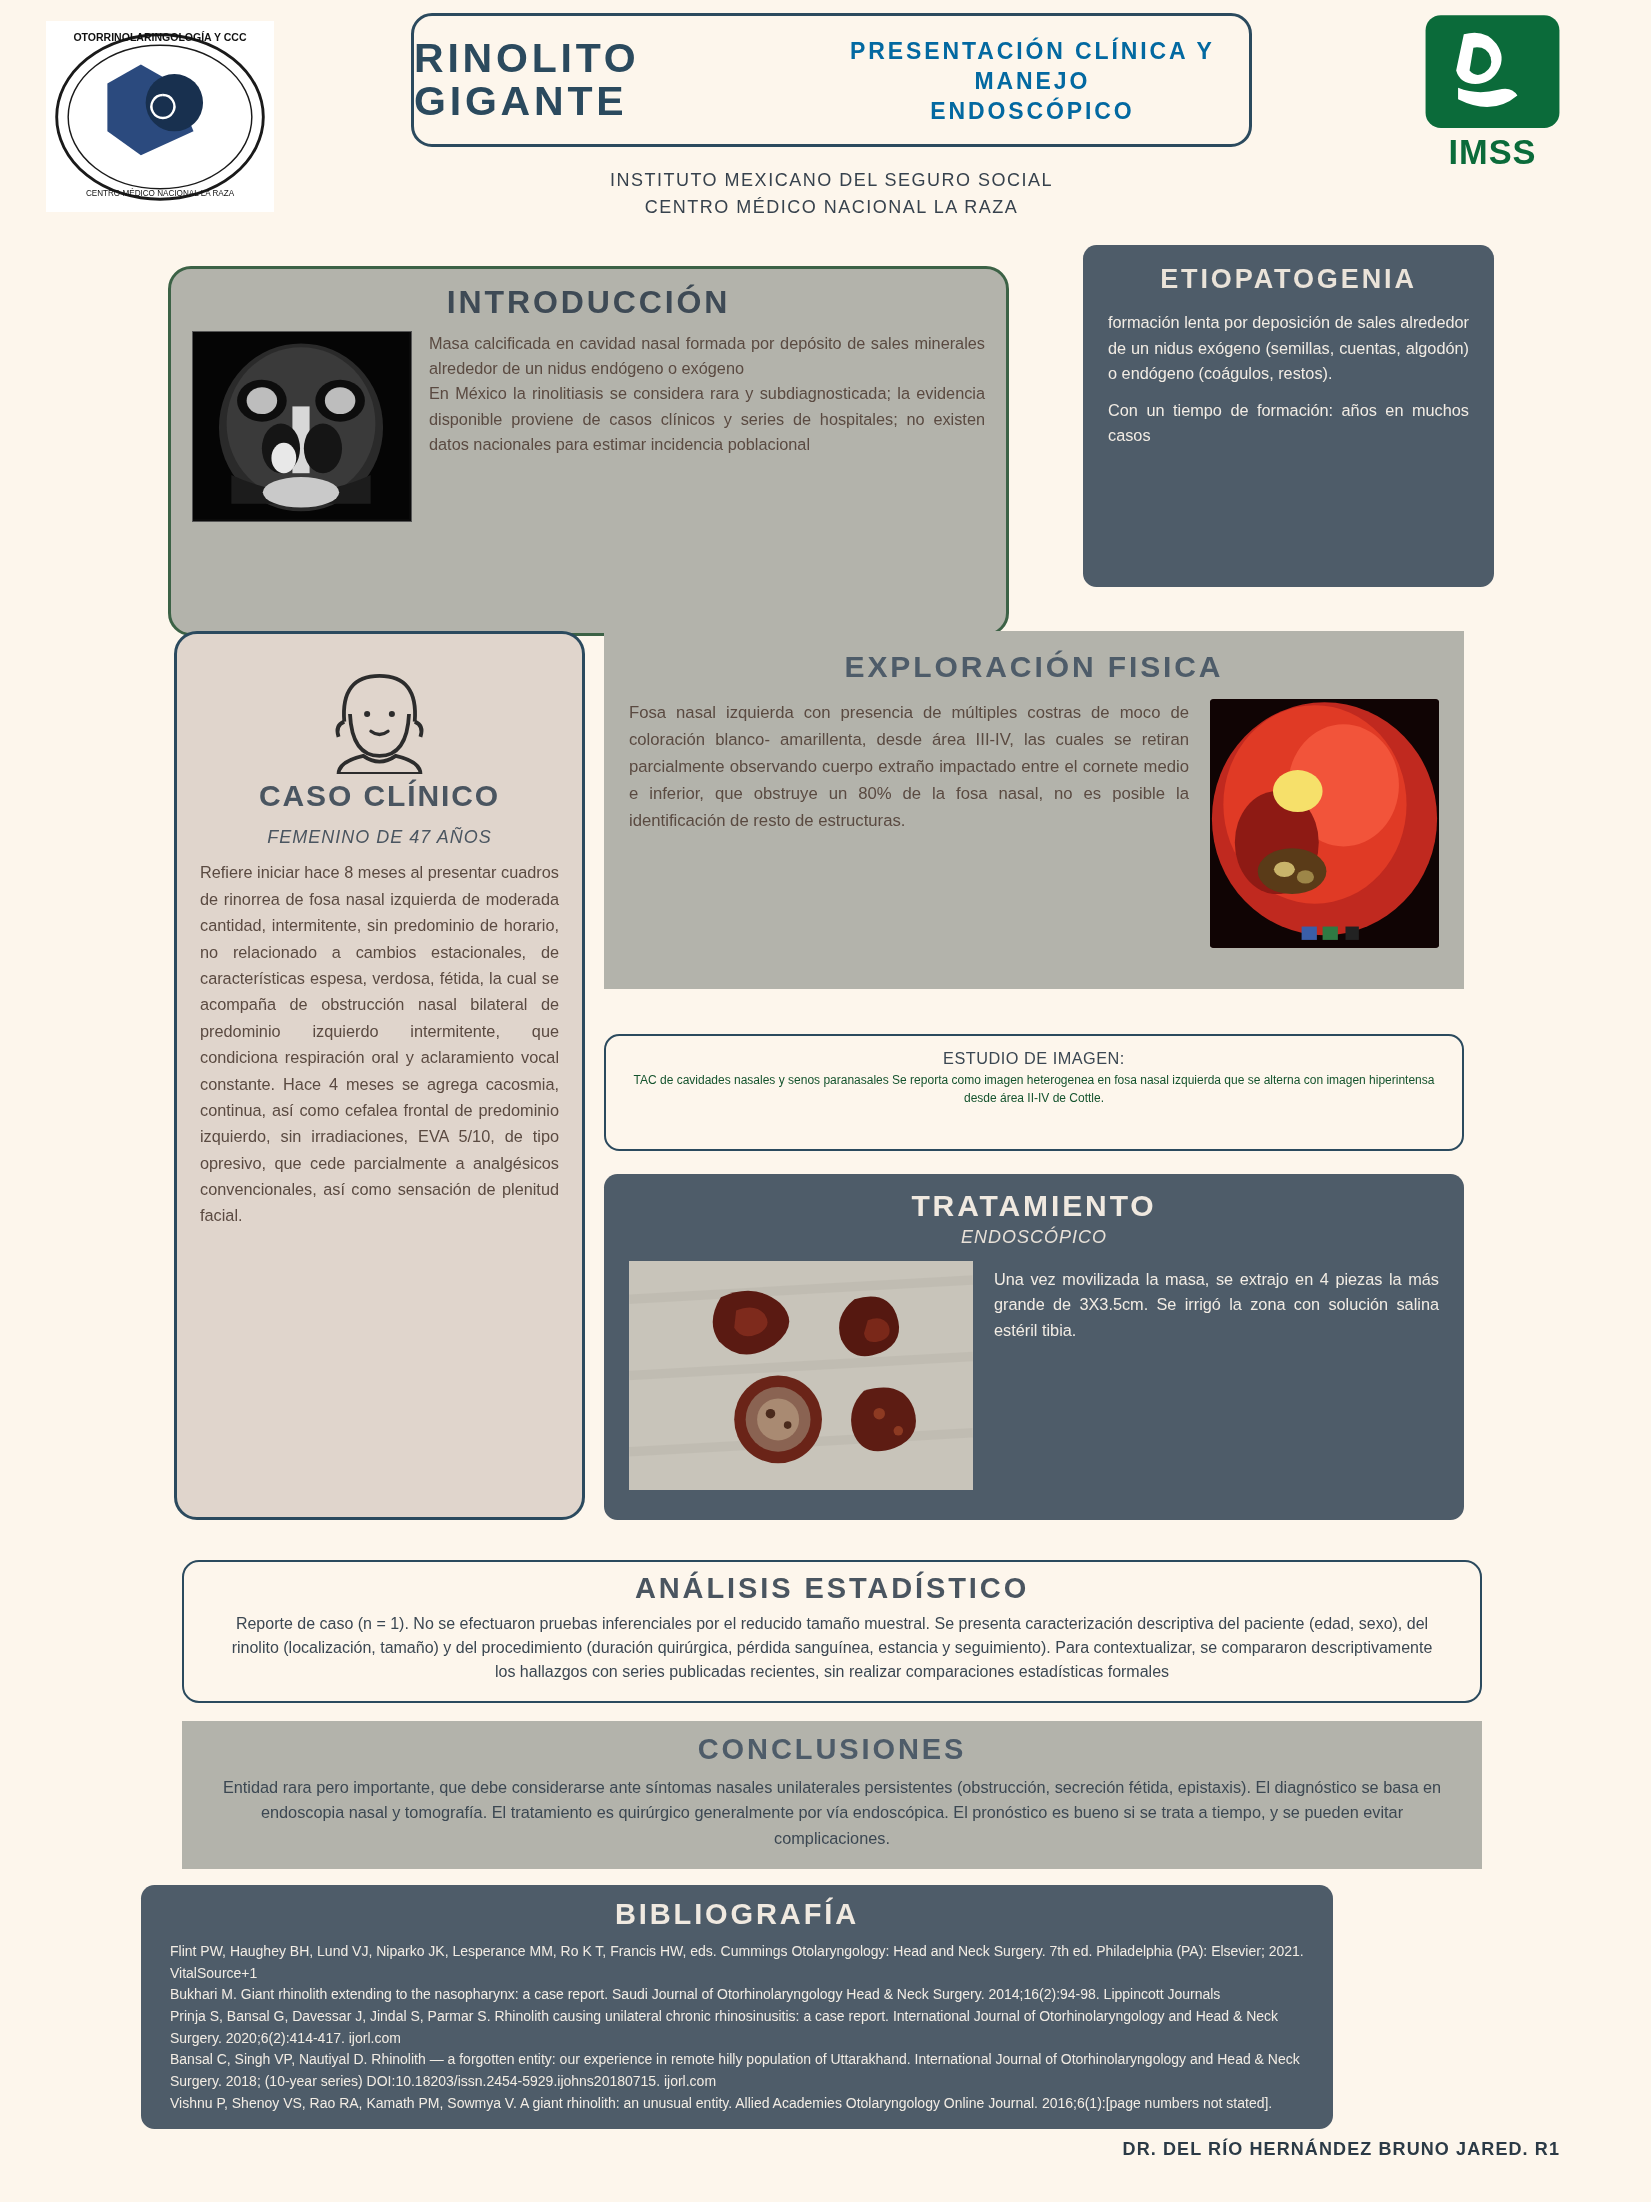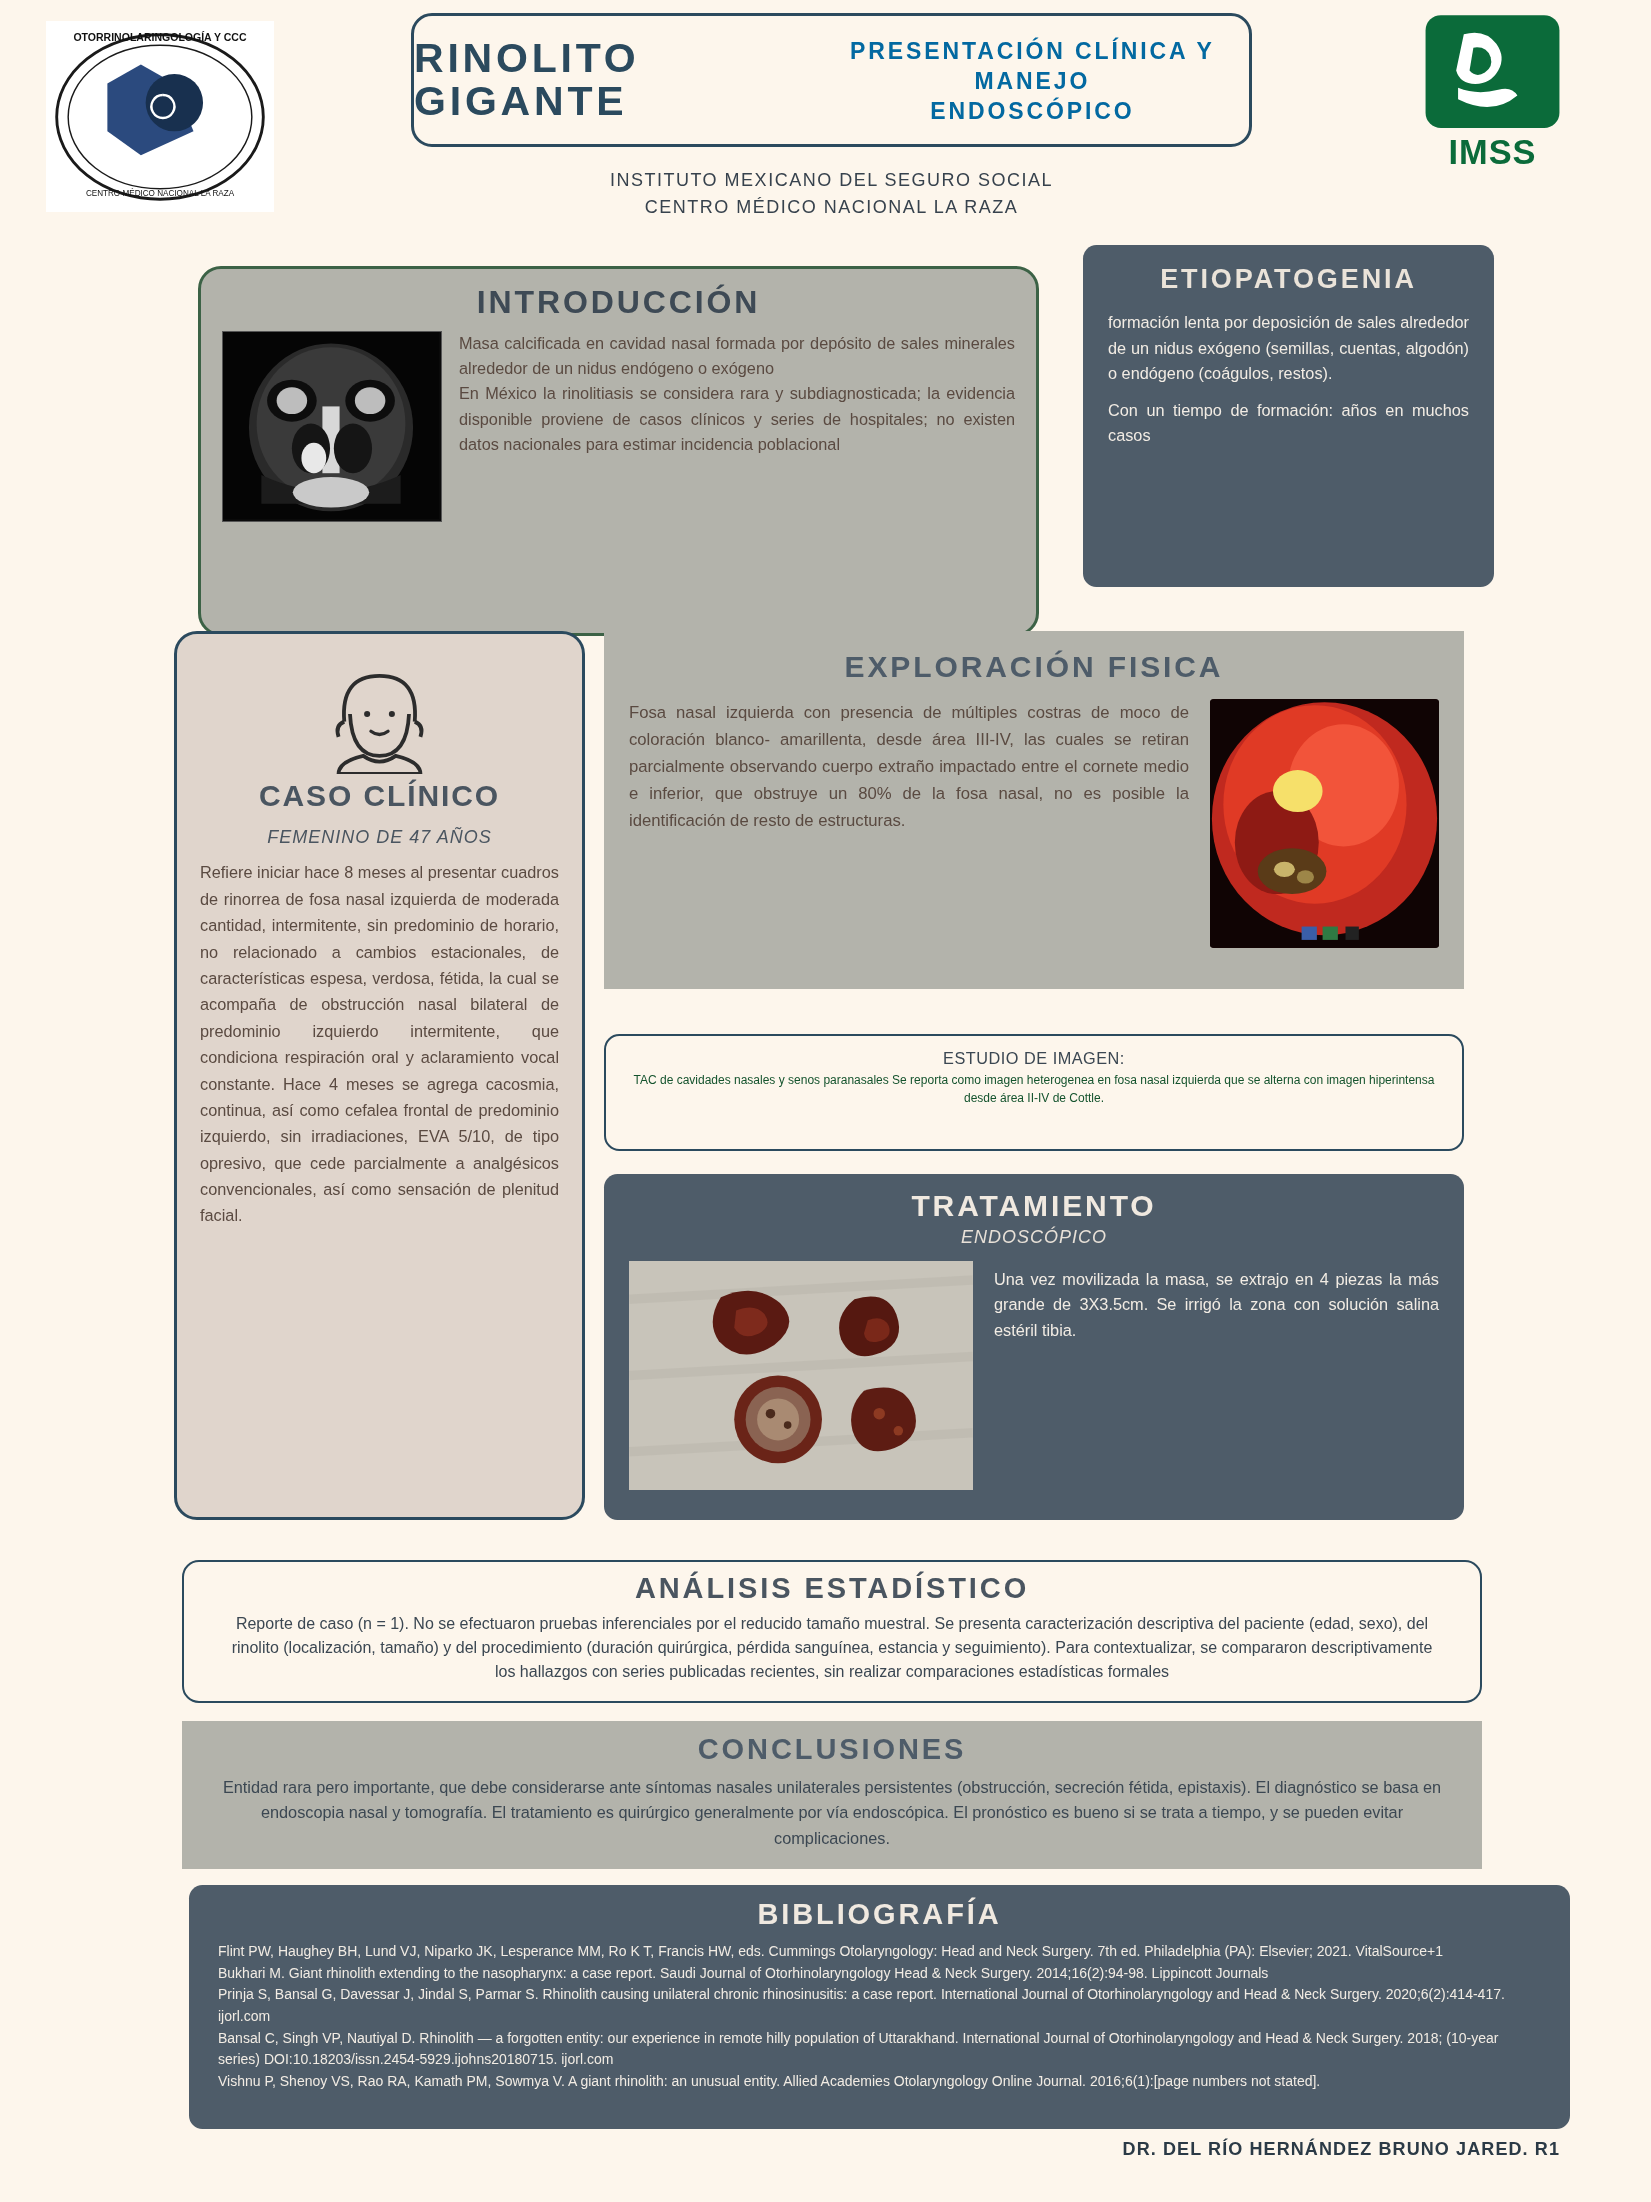--- a/index.html
+++ b/index.html
@@ -44,21 +44,21 @@
   }
 
   
   .panel { position:absolute; }
   .panel h2 {
     margin:0; font-weight:bold; letter-spacing:2.9px; text-align:center;
   }
 
   
   #introduccion {
-    left:198px; top:266px; width:841px; height:370px;
+    left:168px; top:266px; width:841px; height:370px;
     background:#b3b3ab; border:3.8px solid #3c6246; border-radius:23px;
     padding:15.3px 21px;
   }
   #introduccion h2 { font-size:32px; color:#3e4a55; margin-bottom:9.6px; }
   .intro-flex { display:flex; gap:17px; }
   .intro-img { width:220px; height:191px; flex:0 0 220px; }
   .intro-text { font-size:16.3px; color:#5a4a41; line-height:1.55; text-align:justify; }
 
   
   #etiopatogenia {
@@ -120,22 +120,22 @@
   
   #conclusiones {
     left:182px; top:1721px; width:1300px; height:148px;
     background:#b3b3ab; padding:11.5px 38px;
   }
   #conclusiones h2 { font-size:29px; letter-spacing:2.9px; color:#4e5c69; margin-bottom:9.6px; }
   #conclusiones p { font-size:16.3px; color:#3b4752; text-align:center; line-height:1.55; margin:0; }
 
   
   #bibliografia {
-    left:141px; top:1885px; width:1381px; height:244px;
-    background:#4e5c69; border-radius:13.4px; padding:13.4px 29px; color:#f2ece4;margin-left:48px;
+    left:141px; top:1885px; width:1192px; height:244px;
+    background:#4e5c69; border-radius:13.4px; padding:13.4px 29px; color:#f2ece4;
   }
   #bibliografia h2 { font-size:29px; letter-spacing:2.9px; color:#f0e9e0; margin-bottom:9.6px; }
   .ref { font-size:14px; line-height:1.55; }
 
   .footer-author {
     position:absolute; right:92px; top:2139px;
     font-size:18px; letter-spacing:1.1px; color:#2b3a46; font-weight:bold;
   }
 
   

